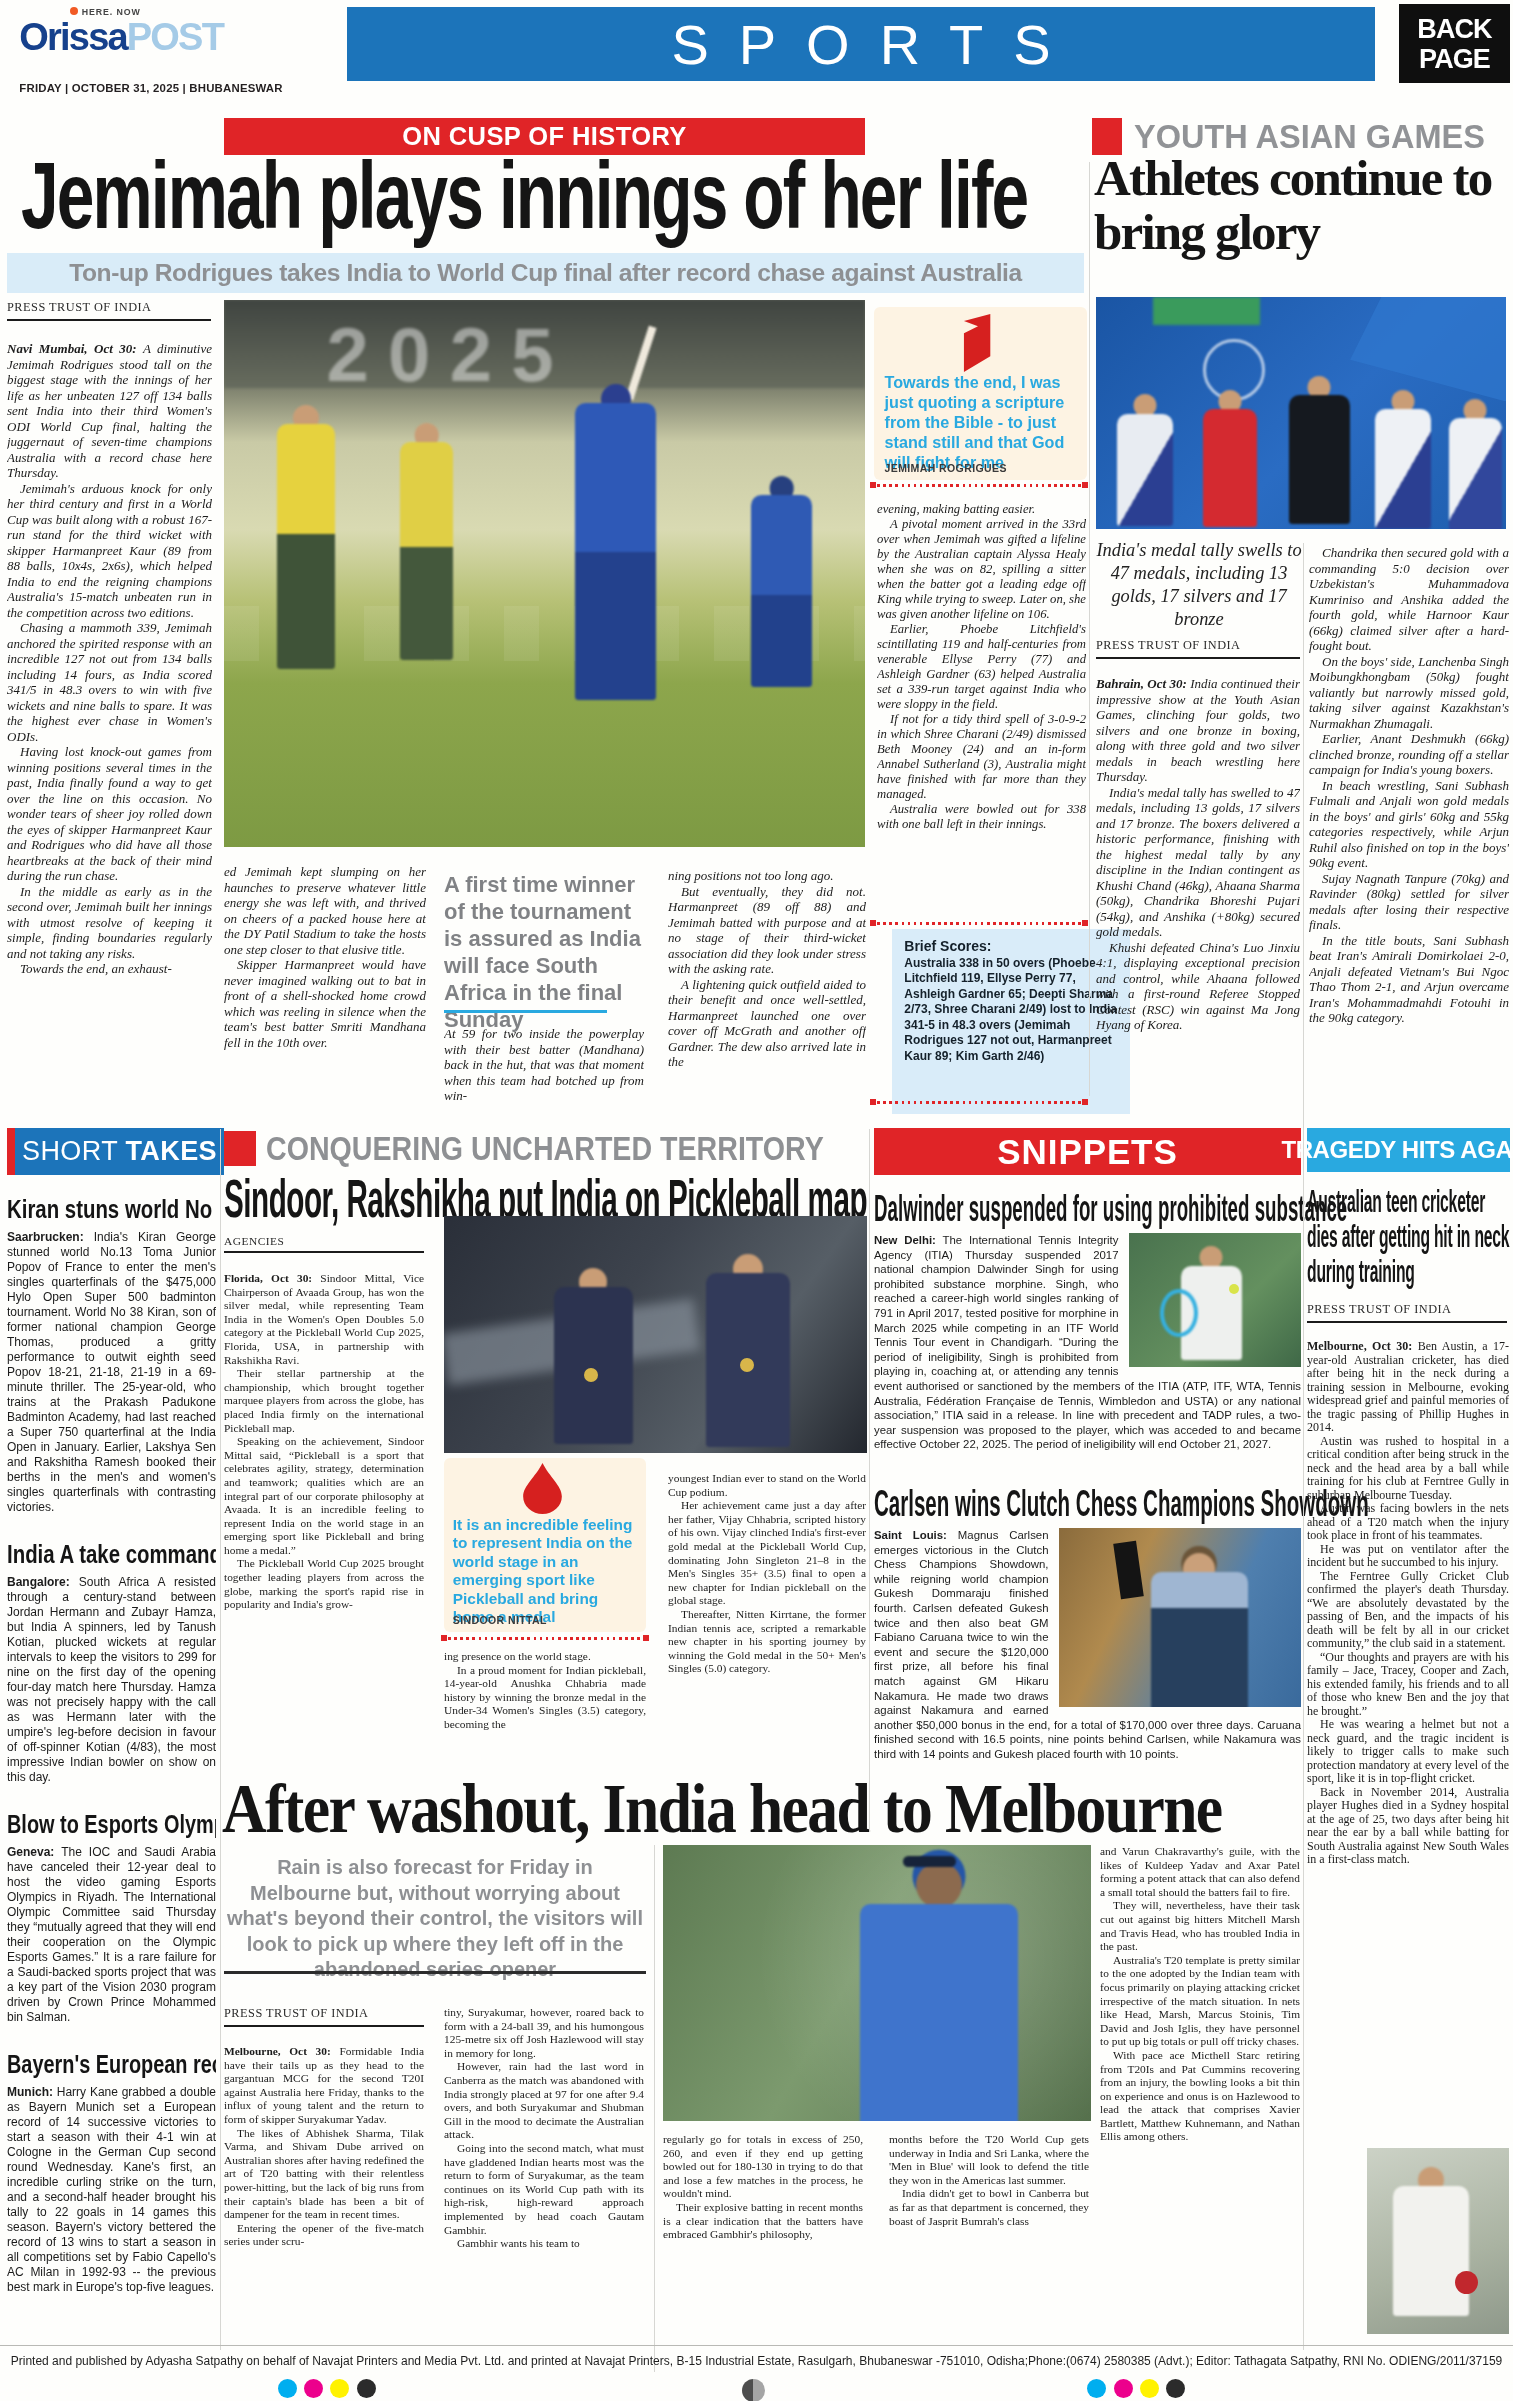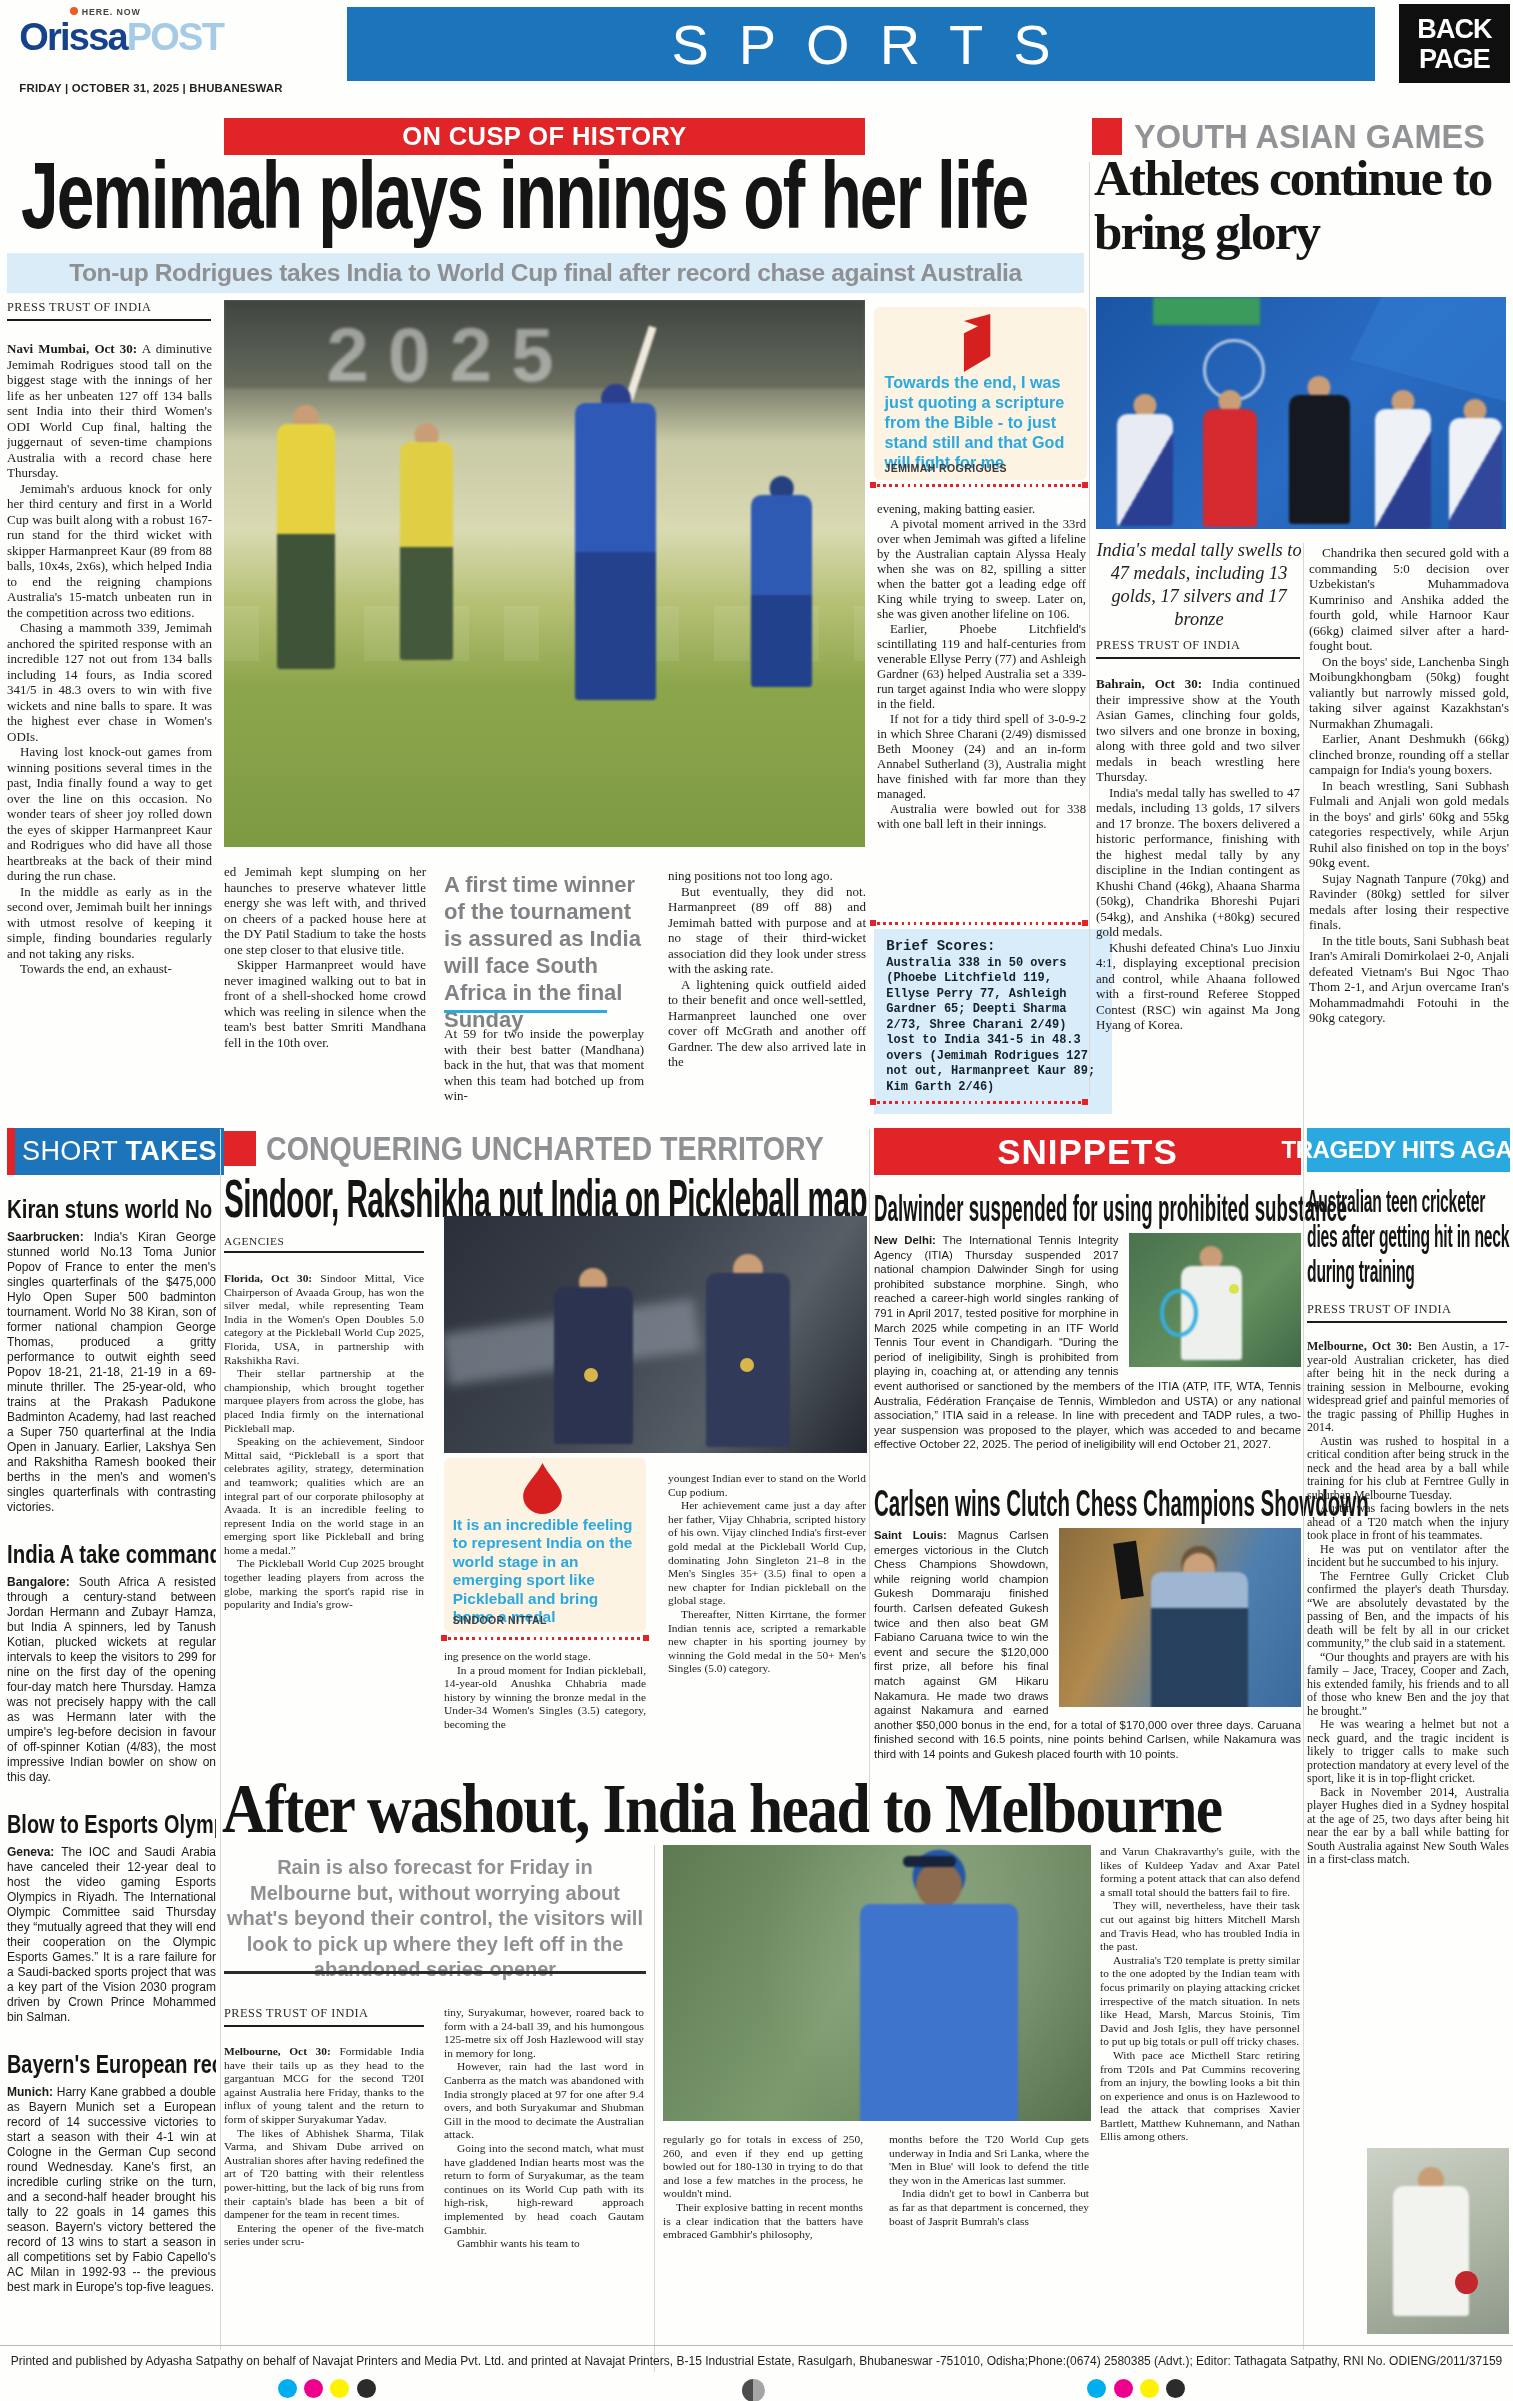--- a/index.html
+++ b/index.html
@@ -1,40 +1,40 @@
 <!DOCTYPE html>
 <html style="font-size:14px"><head>
 <meta charset="utf-8">
 <style>
   html,body{margin:0;padding:0;background:#888;}
   .page{position:relative;width:1513px;height:2401px;background:#fefefc;font-family:"Liberation Serif",serif;color:#1b1b1b;overflow:hidden;margin:0 auto;}
   .abs{position:absolute;}
   .sans{font-family:"Liberation Sans",sans-serif;}
-  .body-l{font-size:13px;line-height:15.5px;text-align:justify;overflow:hidden;}
+  .body-l{font-size:13px;line-height:15.5px;text-align:justify;overflow:hidden;font-style:italic;}
   .body-s{font-size:11.4px;line-height:13.6px;text-align:justify;overflow:hidden;}
   .body-sans{font-family:"Liberation Sans",sans-serif;font-size:12px;line-height:15px;text-align:justify;overflow:hidden;}
   p.para{margin:0;}
   p.ind{text-indent:13px;}
   .dl{font-weight:bold;}
   .byline{font-size:12.3px;letter-spacing:0.5px;border-bottom:2.2px solid #1b1b1b;padding-bottom:4.4px;color:#2a2a2a;}
   .cond{display:inline-block;transform-origin:0 0;font-family:"Liberation Sans",sans-serif;font-weight:bold;color:#151515;}
   .nowrap{white-space:nowrap;}
   .condser{font-family:"Liberation Serif",serif;}
   .vrule{position:absolute;width:0.9px;background:#d7d7d3;}
   .dotsep{position:absolute;height:2.6px;background:repeating-linear-gradient(90deg,#e02427 0 2.6px,transparent 2.6px 6.1px);}
   .dotsep i{position:absolute;width:6.1px;height:6.1px;background:#e02427;top:-1.8px;}
   .dotsep i.l{left:-0.9px;} .dotsep i.r{right:-0.9px;}
   .photo{position:absolute;overflow:hidden;background:#9aa;}
   .fig{position:absolute;filter:blur(1.3px);}
   .fig .hd{position:absolute;left:50%;transform:translateX(-50%);top:0;width:23px;height:23px;border-radius:50%;background:#c99d76;}
   .fig .bd{position:absolute;top:19.3px;left:0;right:0;bottom:0;border-radius:10.5px 10.5px 3.5px 3.5px;}
   .qbox{position:absolute;background:#fdf3e3;text-align:left;border-radius:6px;}
   .qtext{font-family:"Liberation Sans",sans-serif;font-weight:bold;color:#29a9e0;}
   .qattr{font-family:"Liberation Sans",sans-serif;font-weight:bold;color:#3a3a3a;font-size:10.5px;letter-spacing:0.4px;}
-  .scorebox{position:absolute;background:#d9ecf9;font-family:Liberation Mono, monospace;font-weight:bold;color:#14202a;}
+  .scorebox{position:absolute;background:#d9ecf9;font-family:Liberation Sans, sans-serif;font-weight:bold;color:#14202a;margin-left:18px;}
   .kickbar{position:absolute;background:#e02427;color:#fff;font-family:"Liberation Sans",sans-serif;font-weight:bold;display:flex;align-items:center;justify-content:center;}
   .dot{border-radius:50%;position:absolute;}
 </style>
 </head>
 <body>
 
 <div class="page">
 
   <div class="abs" style="left:19.3px;top:5.3px;width:272px;height:97px;">
     <div class="abs sans" style="left:51px;top:1.8px;font-size:8.8px;font-weight:bold;color:#444;letter-spacing:0.9px;">

